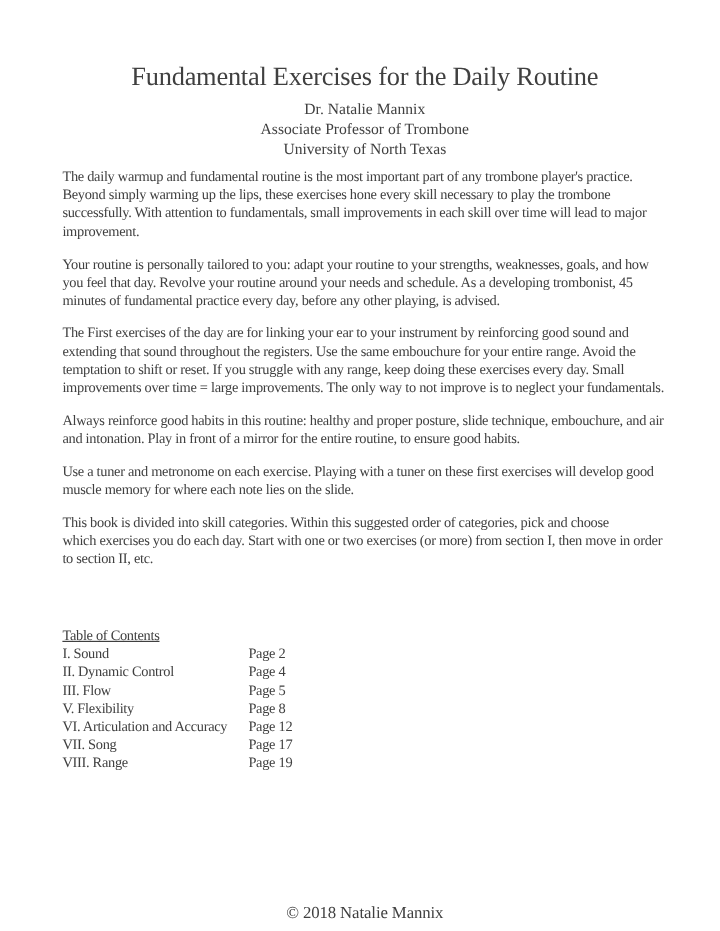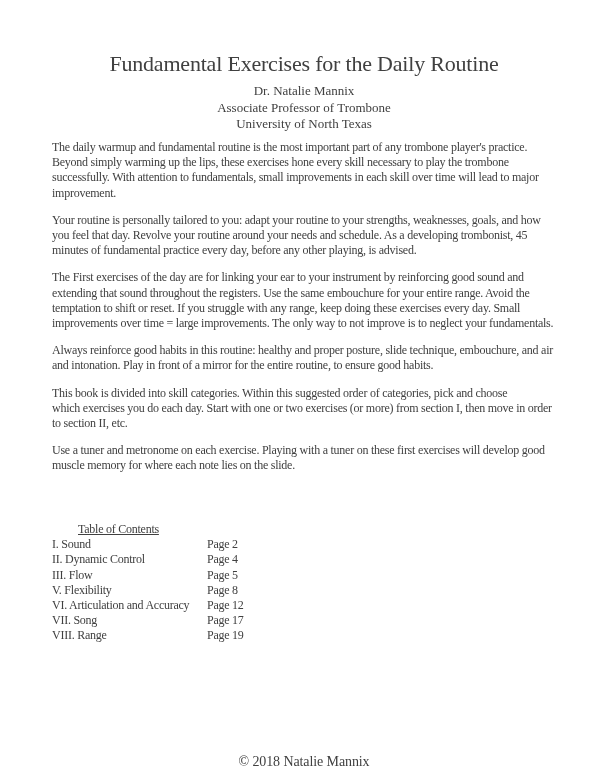--- a/index.html
+++ b/index.html
@@ -56,21 +56,20 @@
     position: absolute;
     top: 522px;
     left: 52px;
     width: 300px;
     font-size: 12px;
     line-height: 15.2px;
     letter-spacing: -0.25px;
   }
   .toc-heading {
     text-decoration: underline;
-    margin-left: 26px;
   }
   .toc-row {
     display: flex;
   }
   .toc-title {
     width: 155px;
     flex: 0 0 155px;
   }
   
   .footer {
@@ -106,25 +105,25 @@
 improvement.</p>
     <p>Your routine is personally tailored to you: adapt your routine to your strengths, weaknesses, goals, and how
 you feel that day. Revolve your routine around your needs and schedule. As a developing trombonist, 45
 minutes of fundamental practice every day, before any other playing, is advised.</p>
     <p>The First exercises of the day are for linking your ear to your instrument by reinforcing good sound and
 extending that sound throughout the registers. Use the same embouchure for your entire range. Avoid the
 temptation to shift or reset. If you struggle with any range, keep doing these exercises every day. Small
 improvements over time = large improvements. The only way to not improve is to neglect your fundamentals.</p>
     <p>Always reinforce good habits in this routine: healthy and proper posture, slide technique, embouchure, and air
 and intonation. Play in front of a mirror for the entire routine, to ensure good habits.</p>
+    <p>Use a tuner and metronome on each exercise. Playing with a tuner on these first exercises will develop good
+muscle memory for where each note lies on the slide.</p>
     <p>This book is divided into skill categories. Within this suggested order of categories, pick and choose
 which exercises you do each day. Start with one or two exercises (or more) from section I, then move in order
 to section II, etc.</p>
-    <p>Use a tuner and metronome on each exercise. Playing with a tuner on these first exercises will develop good
-muscle memory for where each note lies on the slide.</p>
   </div>
 
   <div class="toc">
     <div class="toc-heading">Table of Contents</div>
     <div class="toc-row">
       <span class="toc-title">I. Sound</span>
       <span class="toc-page">Page 2</span>
     </div>
     <div class="toc-row">
       <span class="toc-title">II. Dynamic Control</span>

